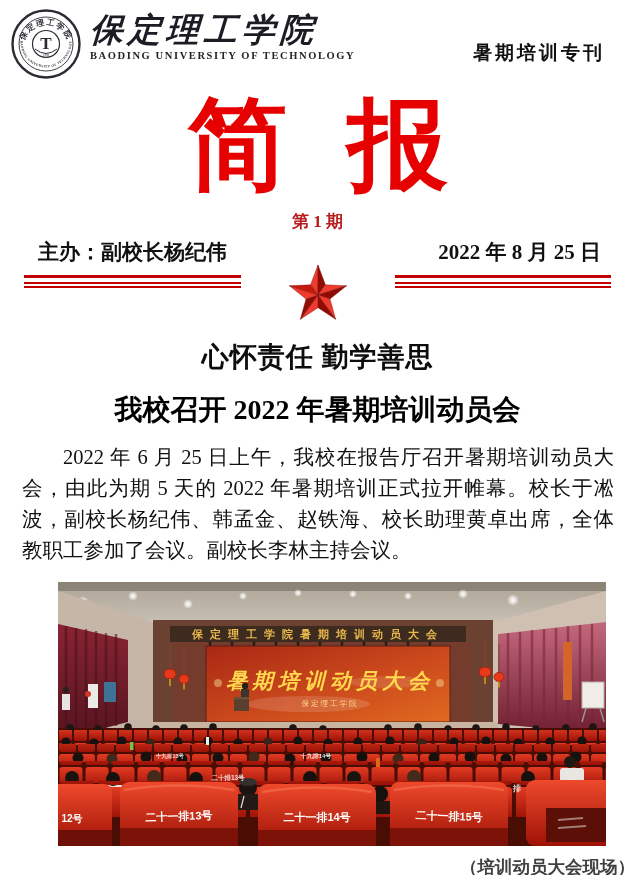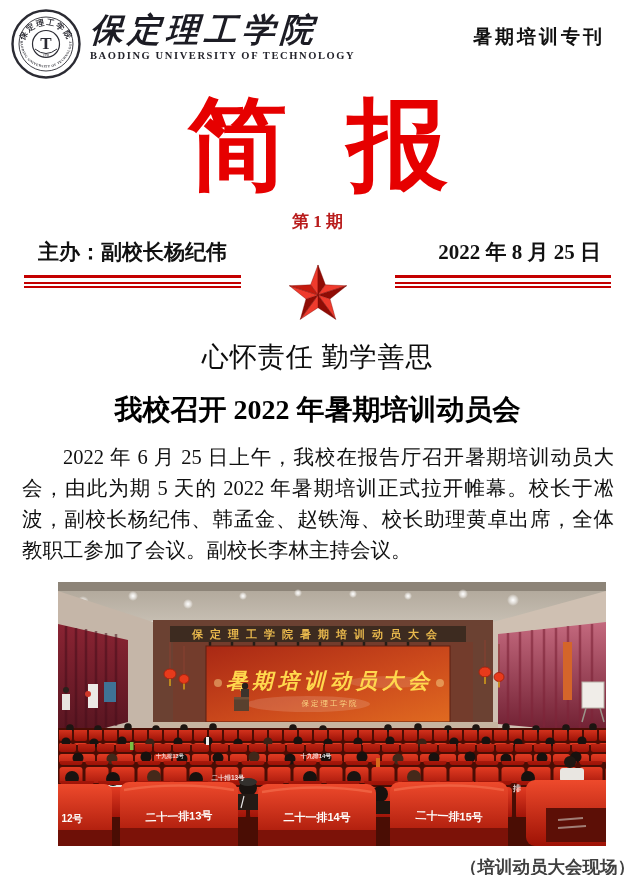--- a/index.html
+++ b/index.html
@@ -8,36 +8,36 @@
     font-family:"Liberation Serif","DejaVu Serif",serif;color:#151515;overflow:hidden;
   }
   
   .masthead{display:flex;justify-content:space-between;align-items:flex-start;padding:8px 0 0 10px;height:78px;}
   .logo-group{display:flex;align-items:flex-start;}
   .seal{width:72px;height:72px;flex:0 0 auto;}
   .name-block{margin-left:8px;margin-top:4px;}
   .school-cn{font-size:33px;font-weight:bold;letter-spacing:5px;color:#1c1c24;line-height:1.1;
              font-style:italic;transform:skewX(-3deg);}
   .school-en{font-size:10.5px;font-weight:bold;letter-spacing:1.6px;color:#23232b;margin-top:2px;}
-  .issue-tag{font-size:19px;font-weight:bold;letter-spacing:3px;margin:16px 30px 0 0;color:#111;text-align:center;}
+  .issue-tag{font-size:19px;font-weight:bold;letter-spacing:3px;margin:32px 30px 0 0;color:#111;text-align:center;}
   
   .doc-title{display:flex;justify-content:center;gap:60px;margin-top:4px;
              font-size:100px;line-height:1.12;font-weight:bold;color:#e60000;}
   .issue-no{text-align:center;font-size:17px;font-weight:bold;margin-top:8px;color:#b91c1c;}
   .pub-line{display:flex;justify-content:space-between;align-items:baseline;
             padding:0 34px 0 38px;margin-top:5px;font-size:21px;font-weight:bold;color:#111;}
   
   .divider{display:flex;align-items:flex-start;padding:0 24px;margin-top:9px;height:52px;}
   .rules{flex:1;height:13px;background:linear-gradient(to bottom,
           #c40000 0px,#c40000 2.5px,transparent 2.5px,transparent 7px,
           #c40000 7px,#c40000 9px,transparent 9px,transparent 11px,
           #c40000 11px,#c40000 13px);}
   .star-wrap{width:66px;height:64px;margin:-11px 44px 0 44px;flex:0 0 auto;}
   
-  .headline1{margin:12px 0 0 0;text-align:center;font-size:27px;font-weight:normal;color:#0d0d0d;letter-spacing:1px;}
+  .headline1{margin:12px 0 0 0;text-align:center;font-size:27px;font-weight:bold;color:#0d0d0d;letter-spacing:1px;}
   .headline2{margin:16px 0 0 0;text-align:center;font-size:28px;font-weight:bold;color:#000000;}
   .body-text{margin:13px 21px 16px 22px;font-size:20.5px;line-height:31px;text-align:justify;
              text-indent:2em;color:#101010;}
   
   .photo-fig{margin:7px 0 0 58px;width:492px;height:264px;}
   .photo-fig svg{display:block;font-family:"Liberation Sans","DejaVu Sans",sans-serif;}
   .caption{text-align:right;font-size:17.5px;font-weight:bold;margin-top:9px;color:#404040;}
 </style>
 </head>
 <body>

